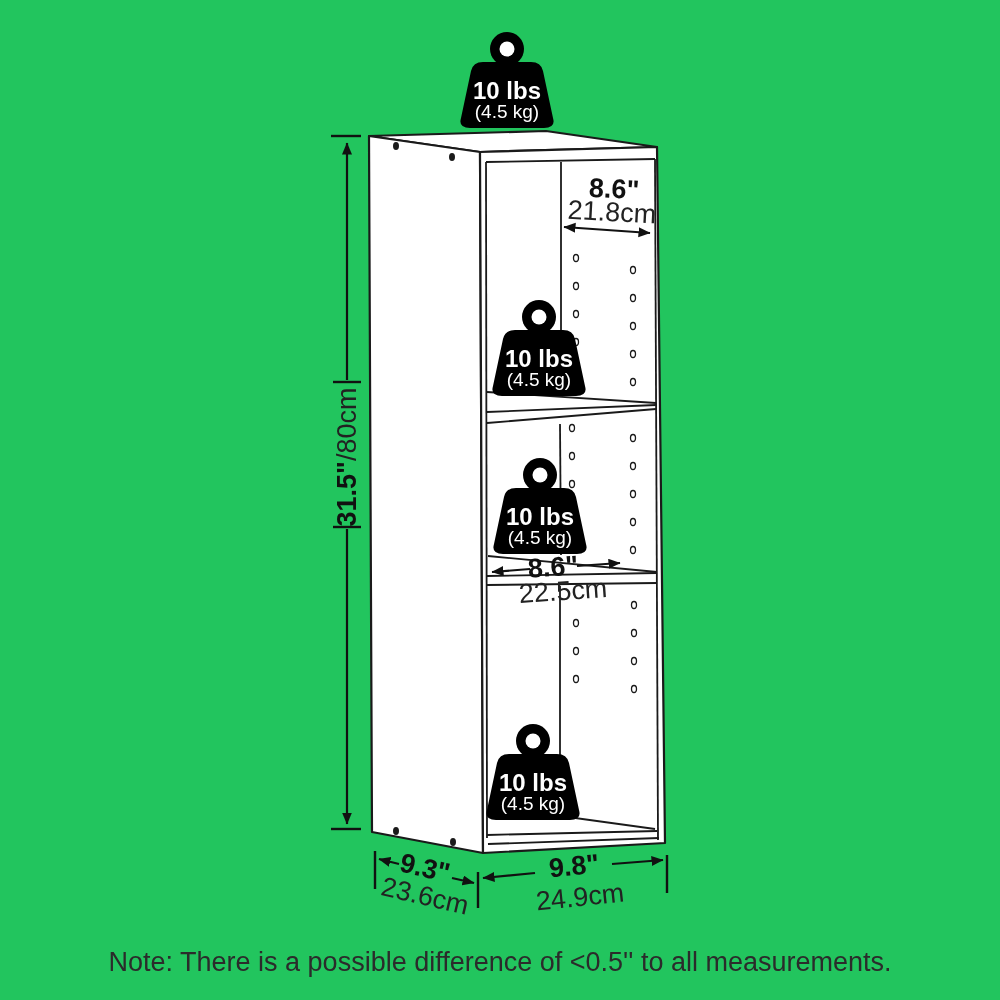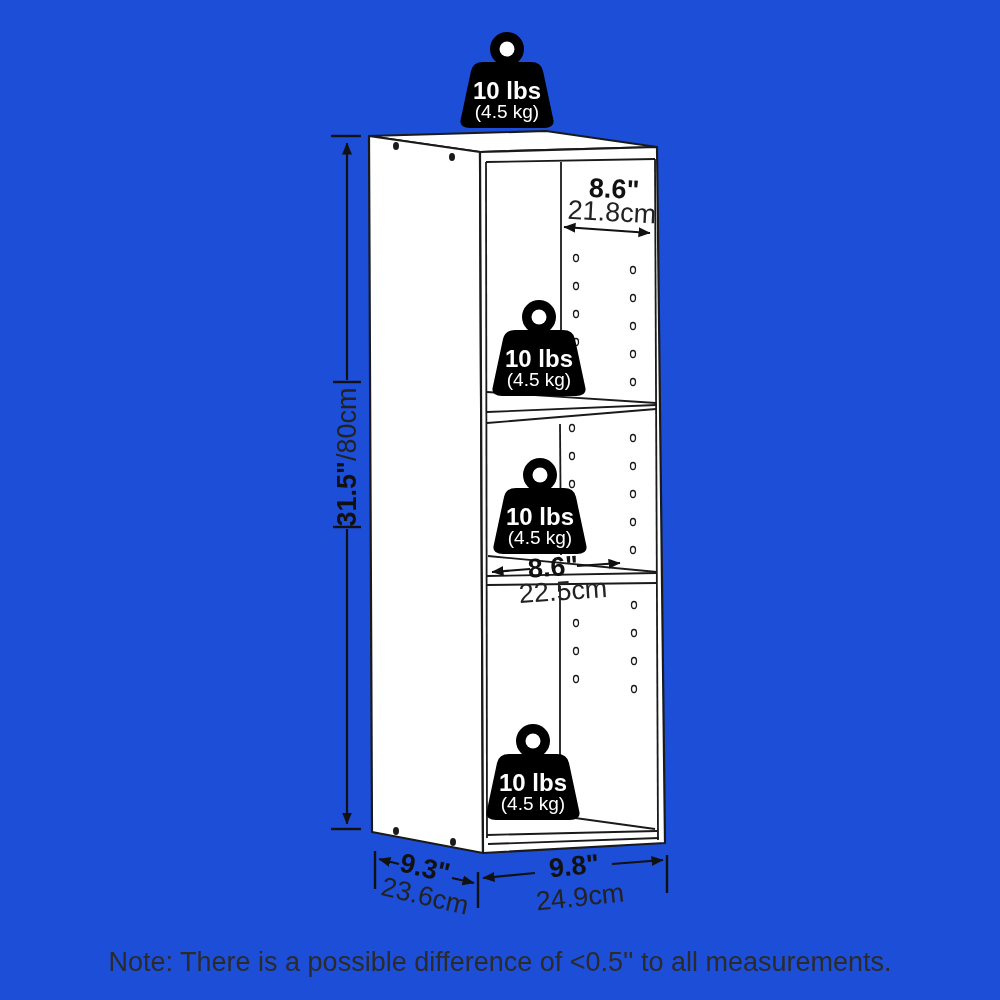--- a/index.html
+++ b/index.html
@@ -1,20 +1,20 @@
 <!DOCTYPE html>
 <html><head>
 <meta charset="utf-8">
 <style>
   html, body { margin: 0; padding: 0; background: #ffffff; }
   .canvas {
     position: relative;
     width: 1000px;
     height: 1000px;
-    background: #1d4ed8;
+    background: #22c55e;
     font-family: "Liberation Sans", sans-serif;
     overflow: hidden;
   }
   svg { display: block; }
   .edge      { fill: #ffffff; stroke: #1a1a1a; stroke-width: 2.2; stroke-linejoin: round; }
   .thin      { fill: none;    stroke: #1a1a1a; stroke-width: 1.8; }
   .dimline   { fill: none;    stroke: #111111; stroke-width: 2.2; }
   .tick      { stroke: #111111; stroke-width: 2.4; }
   .hole      { fill: #ffffff; stroke: #1a1a1a; stroke-width: 1.3; }
   .screw     { fill: #1a1a1a; stroke: none; }

